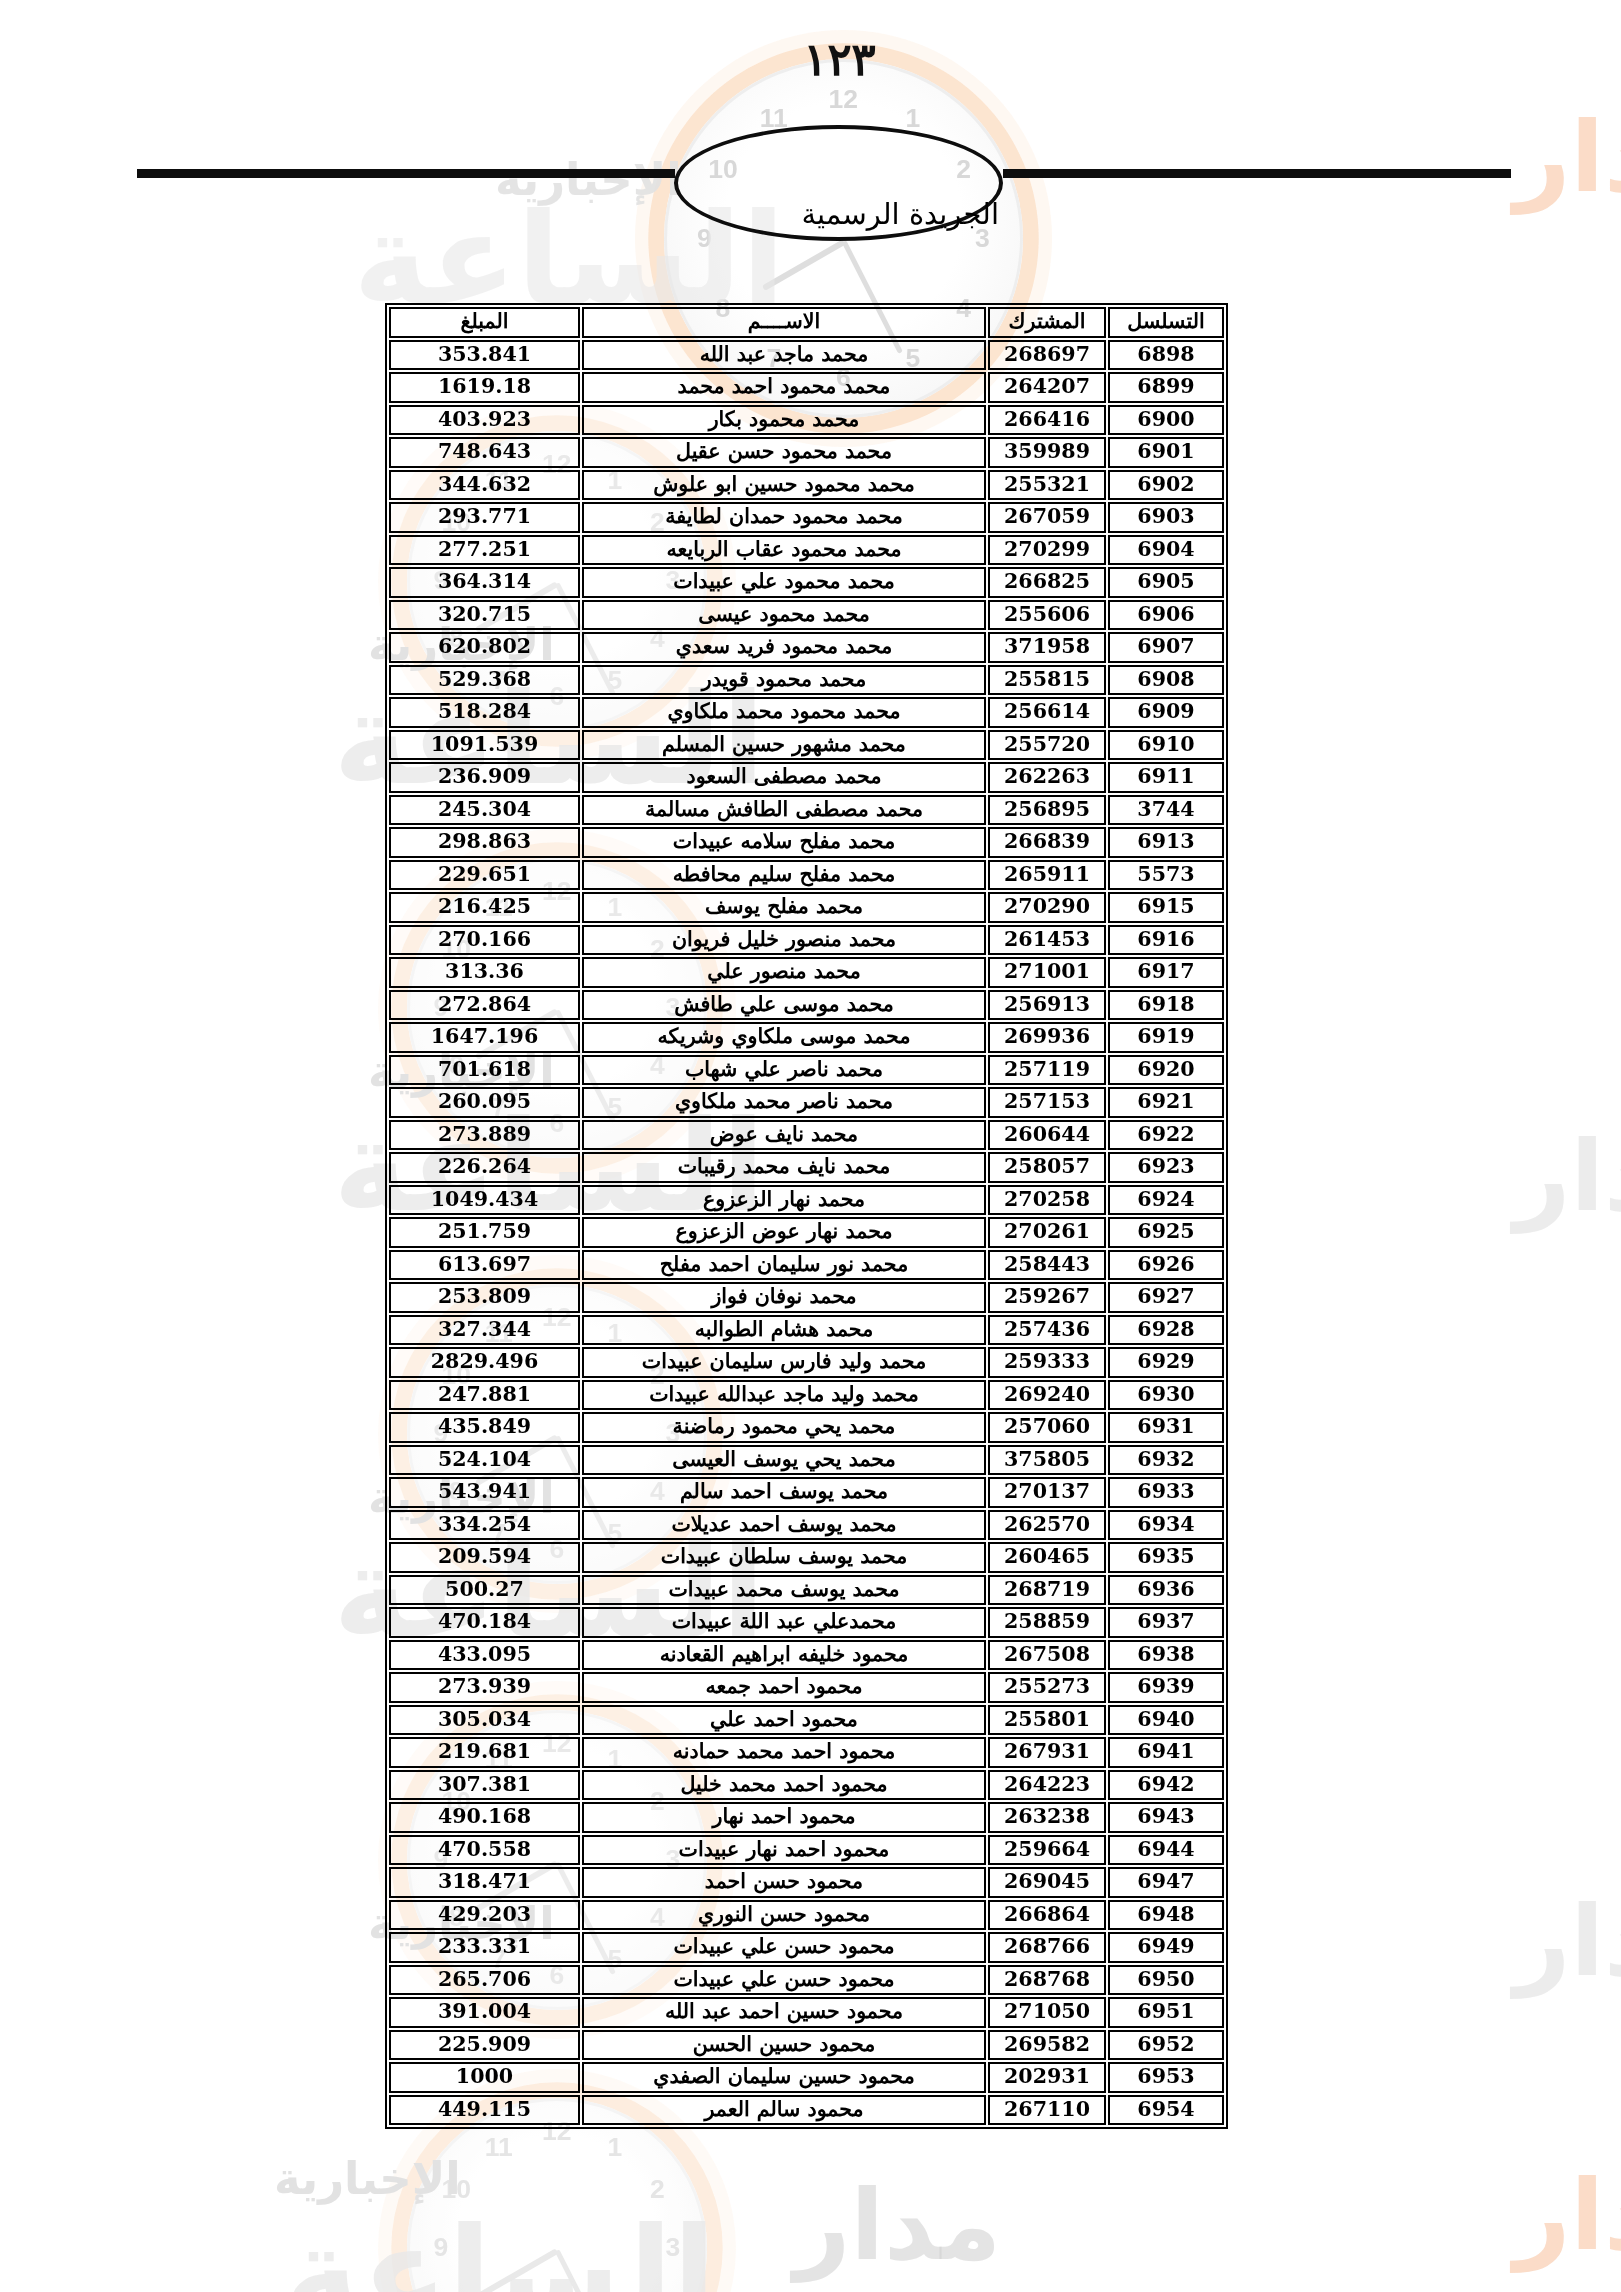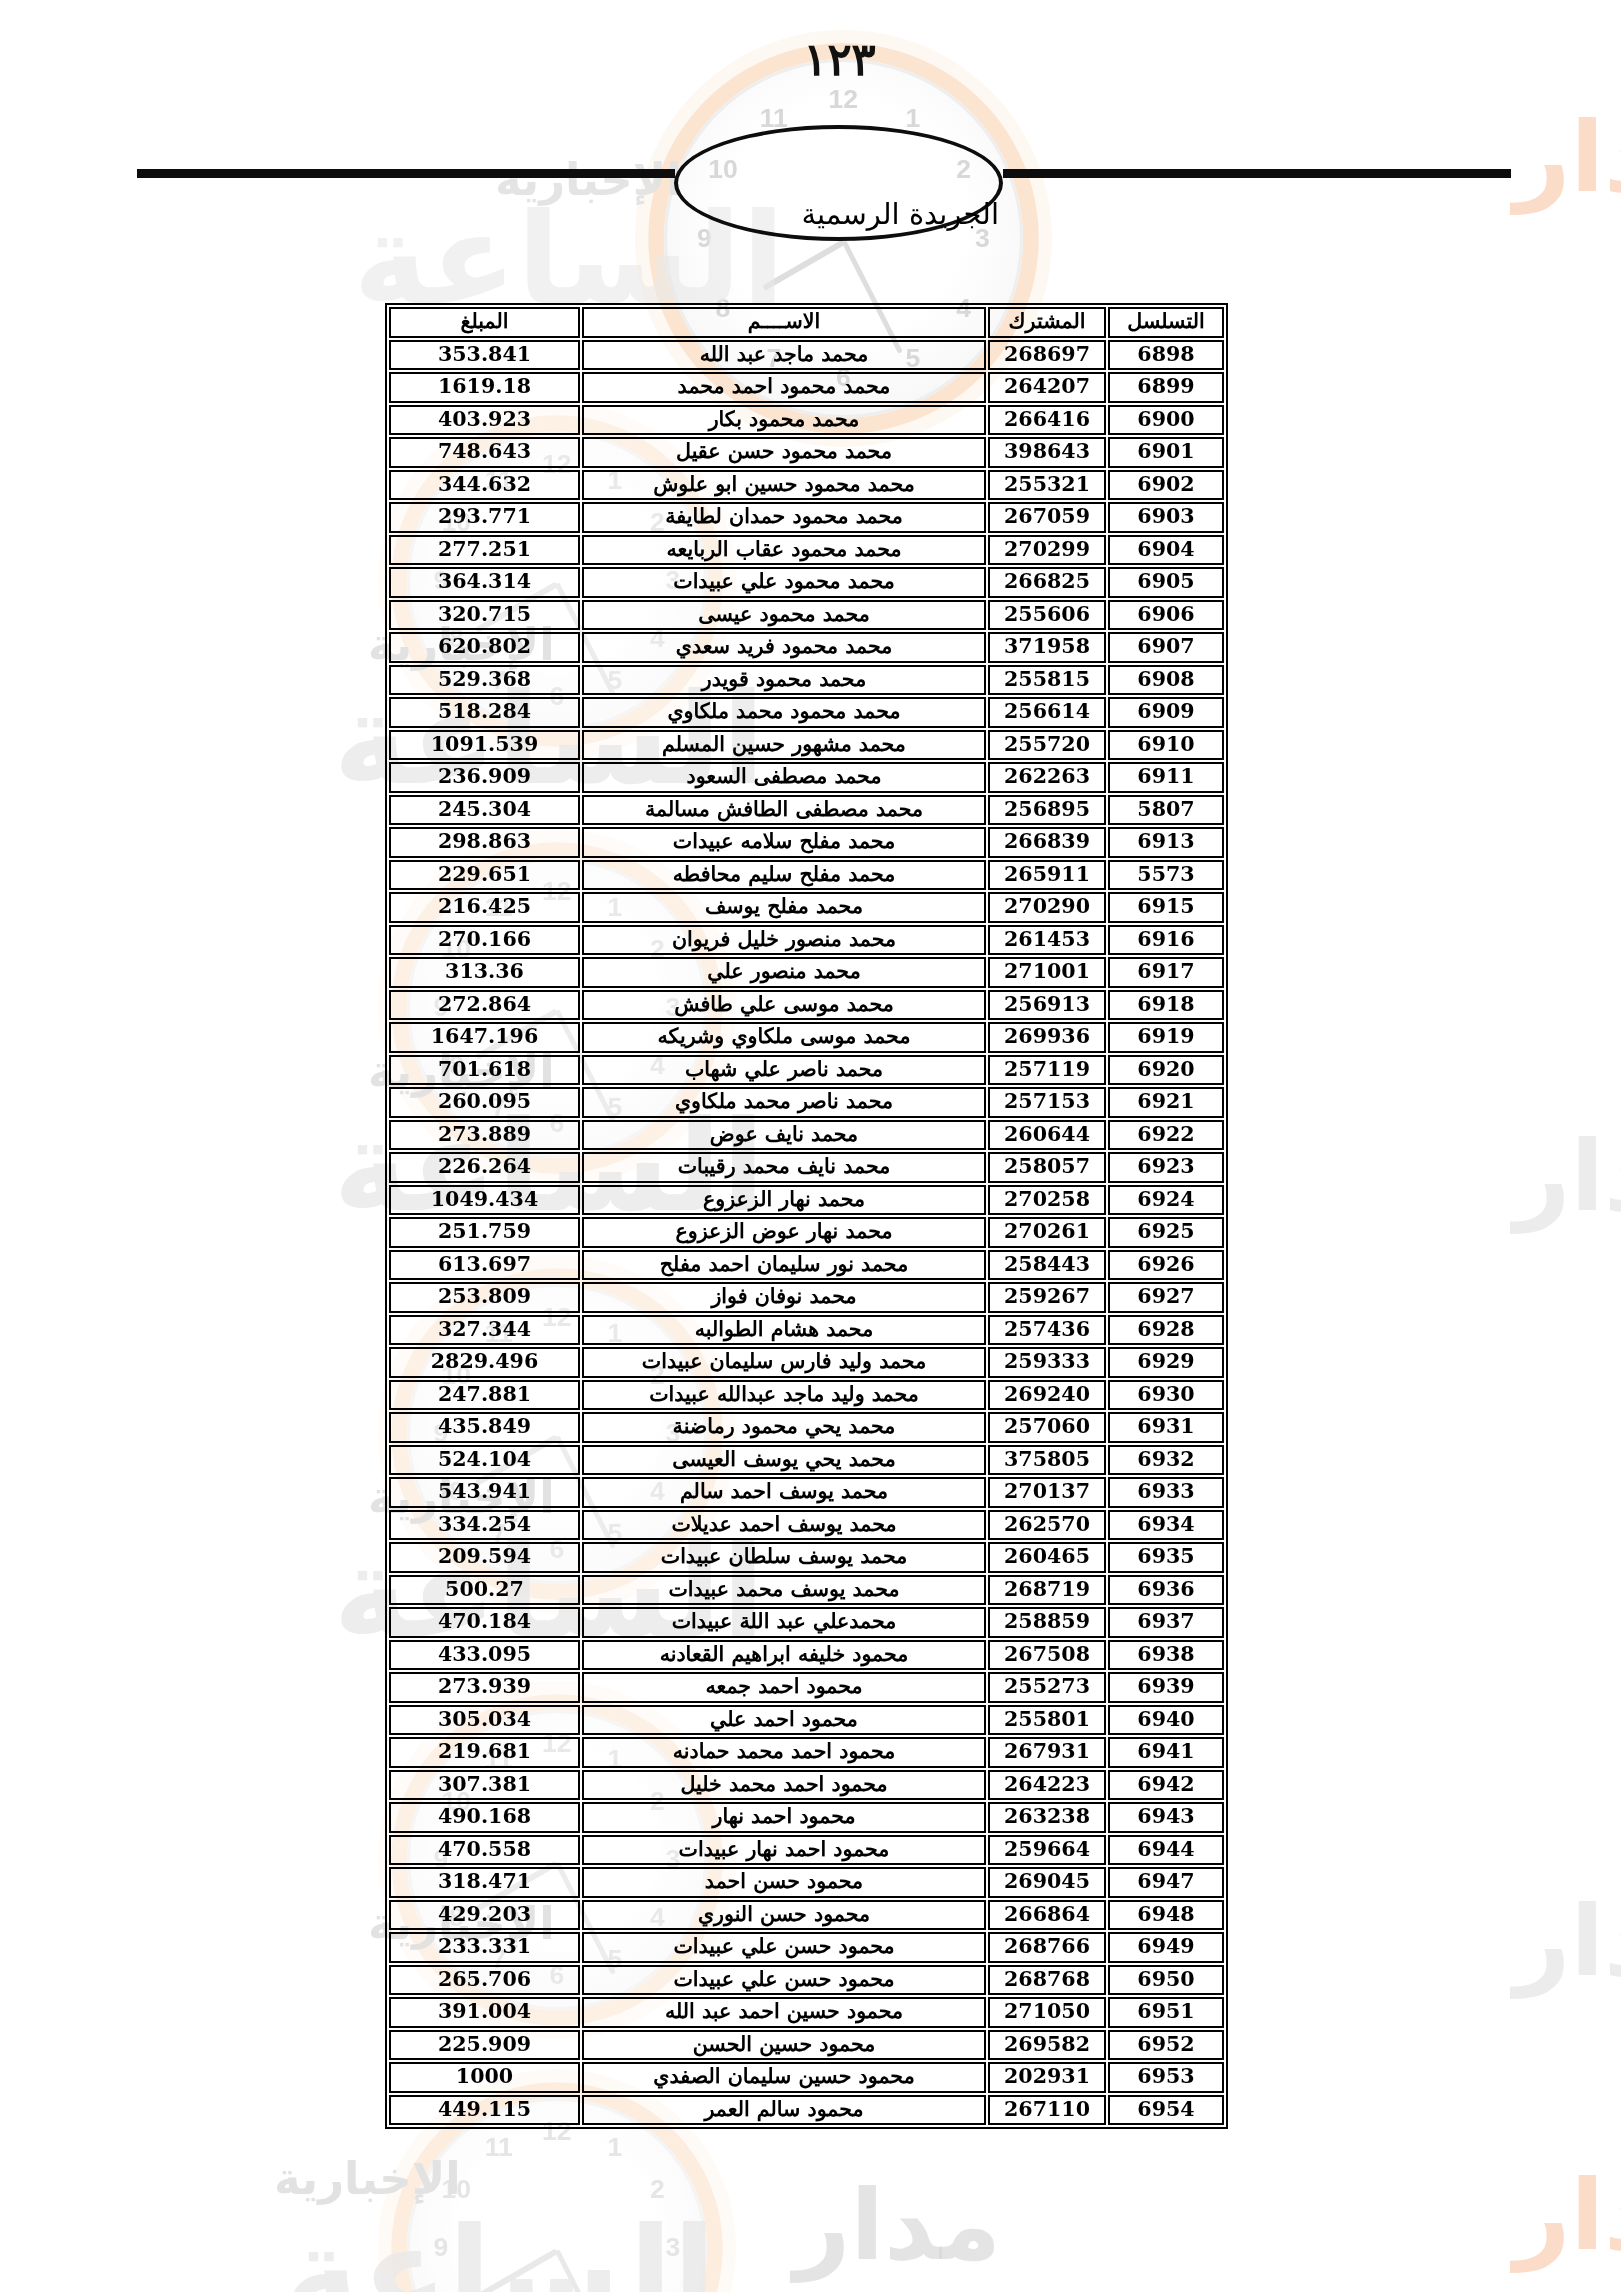--- a/index.html
+++ b/index.html
@@ -236,21 +236,21 @@
           <td>1619.18</td>
         </tr>
           <tr>
           <td>6900</td>
           <td>266416</td>
           <td>محمد محمود بكار</td>
           <td>403.923</td>
         </tr>
           <tr>
           <td>6901</td>
-          <td>398643</td>
+          <td>359989</td>
           <td>محمد محمود حسن عقيل</td>
           <td>748.643</td>
         </tr>
           <tr>
           <td>6902</td>
           <td>255321</td>
           <td>محمد محمود حسين ابو علوش</td>
           <td>344.632</td>
         </tr>
           <tr>
@@ -301,21 +301,21 @@
           <td>محمد مشهور حسين المسلم</td>
           <td>1091.539</td>
         </tr>
           <tr>
           <td>6911</td>
           <td>262263</td>
           <td>محمد مصطفى السعود</td>
           <td>236.909</td>
         </tr>
           <tr>
-          <td>5807</td>
+          <td>3744</td>
           <td>256895</td>
           <td>محمد مصطفى الطافش مسالمة</td>
           <td>245.304</td>
         </tr>
           <tr>
           <td>6913</td>
           <td>266839</td>
           <td>محمد مفلح سلامه عبيدات</td>
           <td>298.863</td>
         </tr>

